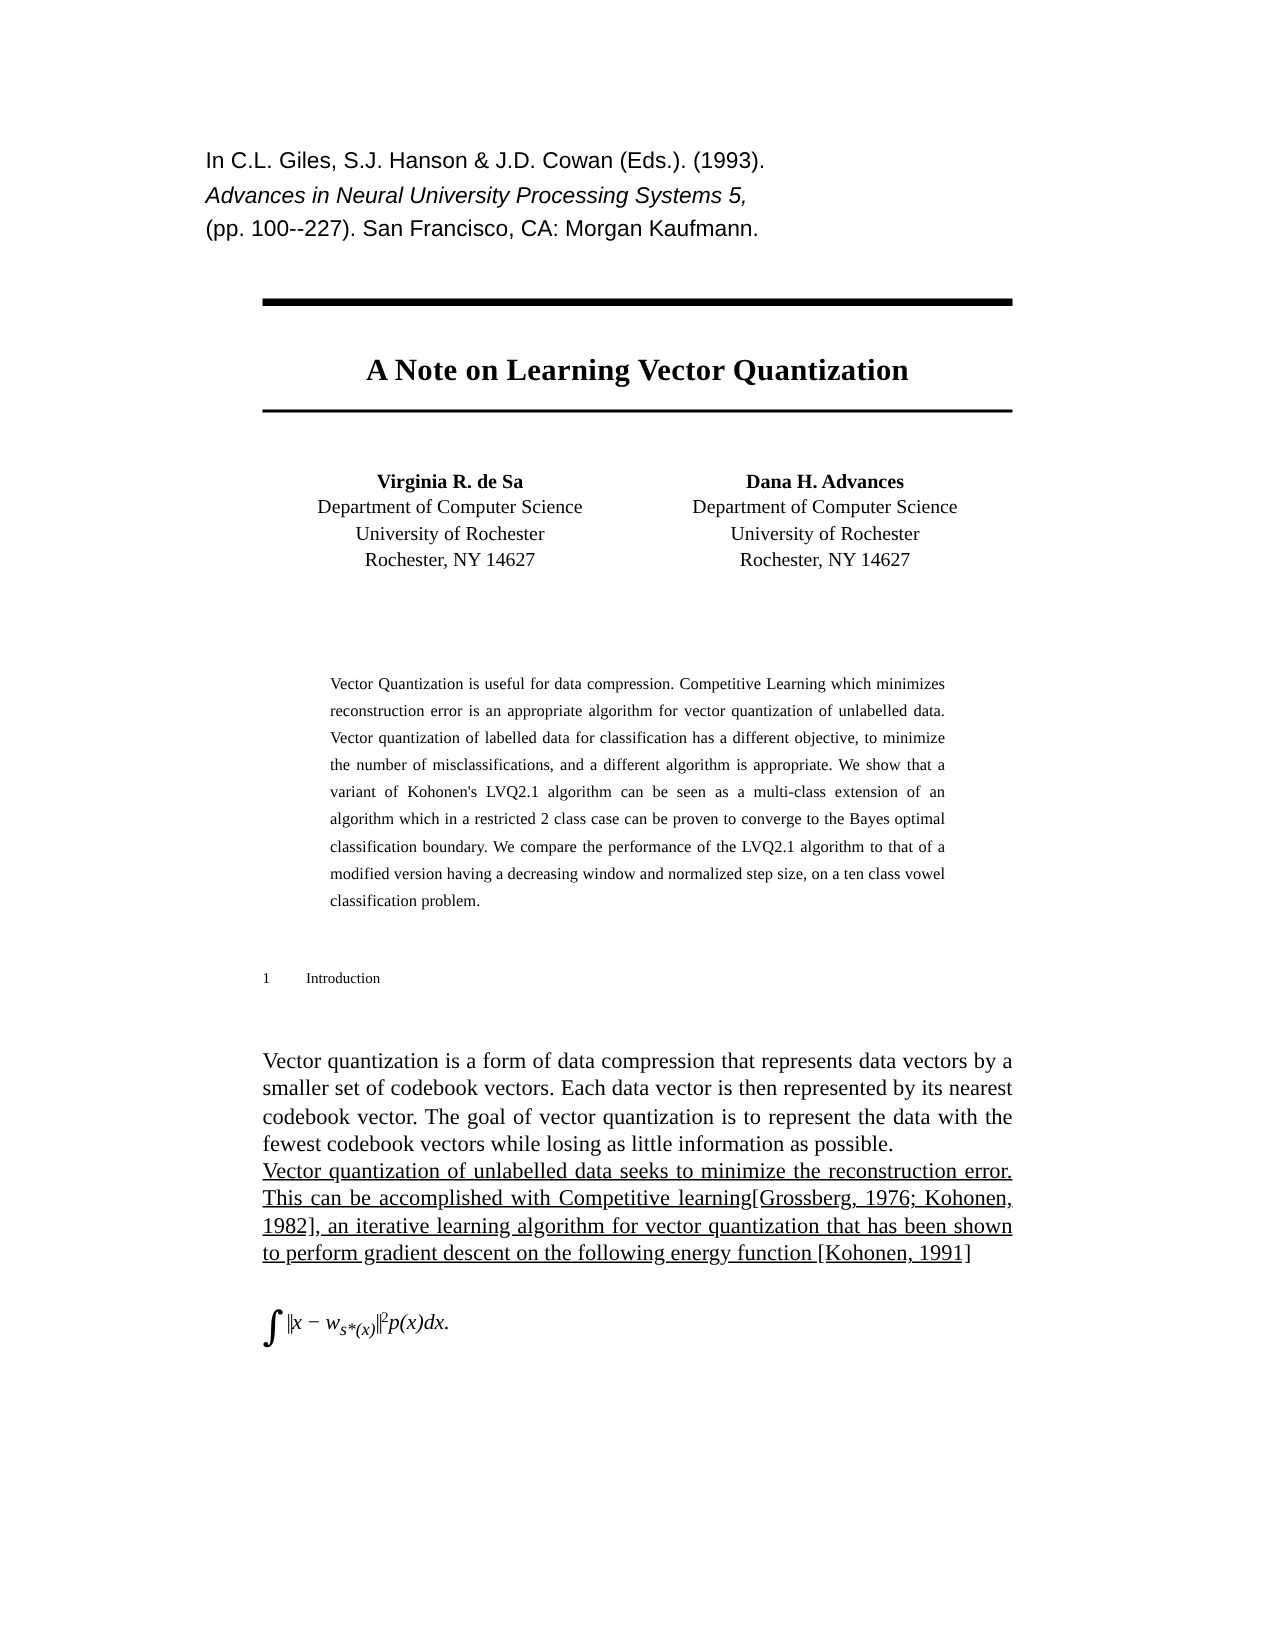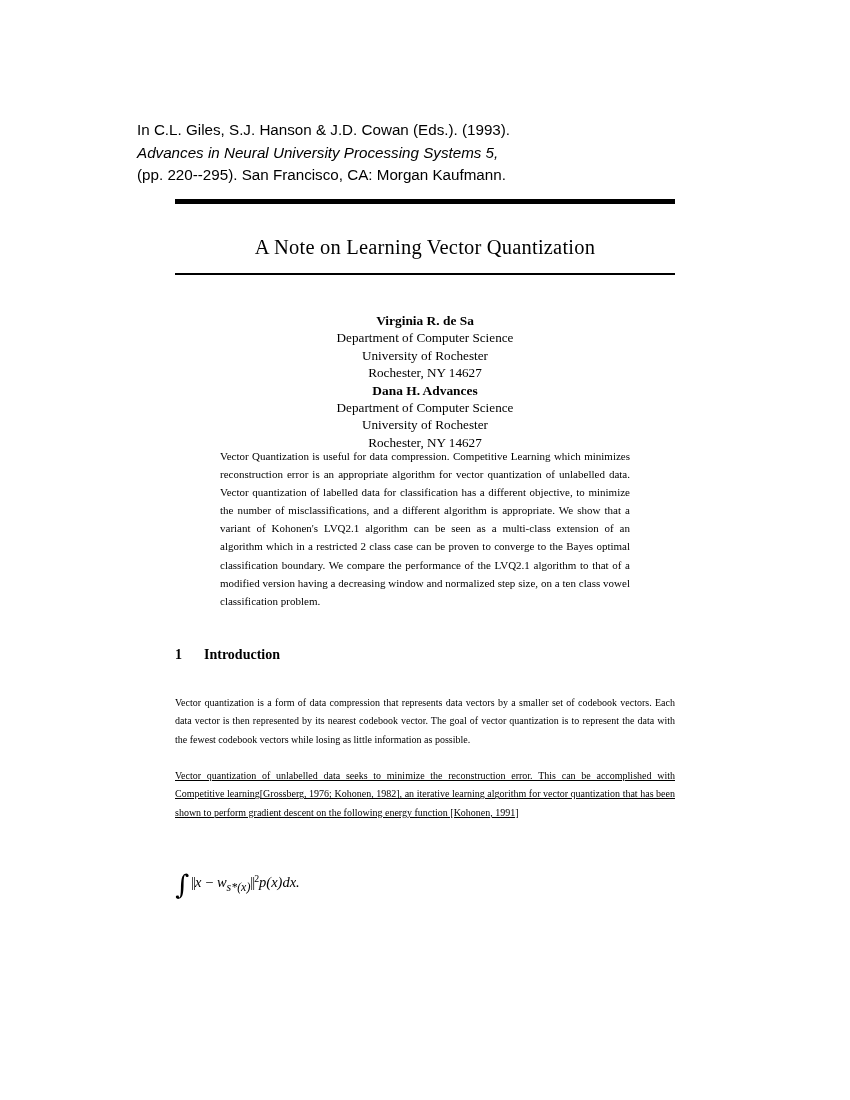--- a/index.html
+++ b/index.html
@@ -22,21 +22,21 @@
     top: 0; left: 0;
     width: 850px;
     height: 1100px;
     box-sizing: border-box;
   }
 
   
   .pub-header {
     position: absolute;
     left: 137px;
-    top: 119px;
+    top: 97px;
     width: 600px;
     font-family: "Liberation Sans", "DejaVu Sans", sans-serif;
     font-size: 15.2px;
     line-height: 22.5px;
     color: #000;
   }
   .pub-header .line2 {
     font-style: italic;
   }
 
@@ -57,33 +57,32 @@
     height: 1.6px;
     background: #000;
   }
   .paper-title {
     position: absolute;
     left: 175px;
     top: 222px;
     width: 500px;
     text-align: center;
     font-family: "Liberation Serif", "DejaVu Serif", serif;
-    font-weight: normal;
+    font-weight: bold;
     font-size: 20.5px;
     letter-spacing: 0.2px;
   }
 
   
   .authors {
     position: absolute;
     left: 175px;
     top: 312px;
     width: 500px;
     display: flex;
-    flex-direction: column;
   }
   .author-col {
     flex: 1 1 50%;
     text-align: center;
     font-size: 13.2px;
     line-height: 17.4px;
   }
   .author-name {
     font-weight: bold;
     font-size: 13.4px;
@@ -109,33 +108,33 @@
     text-align: justify;
     text-justify: inter-word;
     hyphens: manual;
   }
 
   
   .section-heading {
     position: absolute;
     left: 175px;
     top: 647px;
-    font-weight: bold;
-    font-size: 14px;
+    font-weight: normal;
+    font-size: 10px;
   }
   .section-heading .num {
     display: inline-block;
     width: 29px;
   }
 
   .body-block {
     position: absolute;
     left: 175px;
     width: 500px;
-    font-size: 10px;
+    font-size: 15px;
     line-height: 18.4px;
     text-align: justify;
     text-justify: inter-word;
   }
   #para-1 { top: 684px; }
   #para-2 { top: 757px; text-decoration: underline; }
 
   
   .equation {
     position: absolute;
@@ -172,21 +171,21 @@
   }
 </style>
 </head>
 <body>
 
 <div class="page">
 
   <div class="pub-header">
     <div class="line1">In C.L. Giles, S.J. Hanson &amp; J.D. Cowan (Eds.). (1993).</div>
     <div class="line2">Advances in Neural University Processing Systems 5,</div>
-    <div class="line3">(pp. 220--295). San Francisco, CA:  Morgan Kaufmann.</div>
+    <div class="line3">(pp. 100--227). San Francisco, CA:  Morgan Kaufmann.</div>
   </div>
 
   <div class="rule-thick"></div>
   <h1 class="paper-title">A Note on Learning Vector Quantization</h1>
   <div class="rule-thin"></div>
 
   <div class="authors">
     <div class="author-col">
       <div class="author-name">Virginia R. de Sa</div>
       <div>Department of Computer Science</div>

